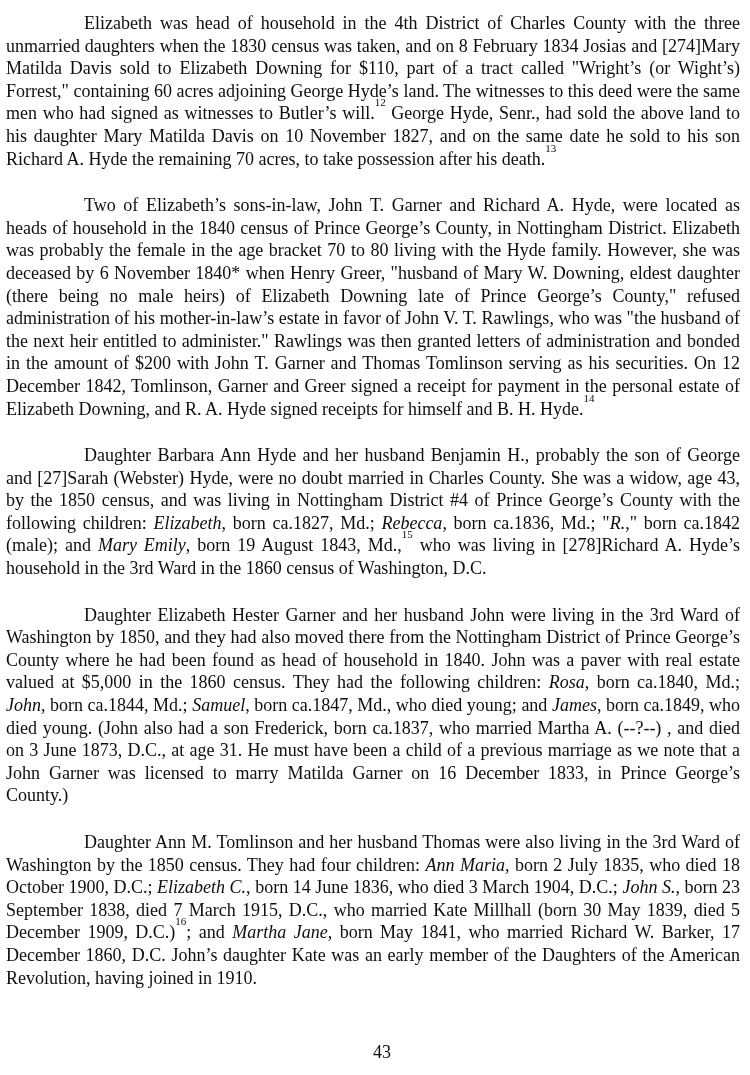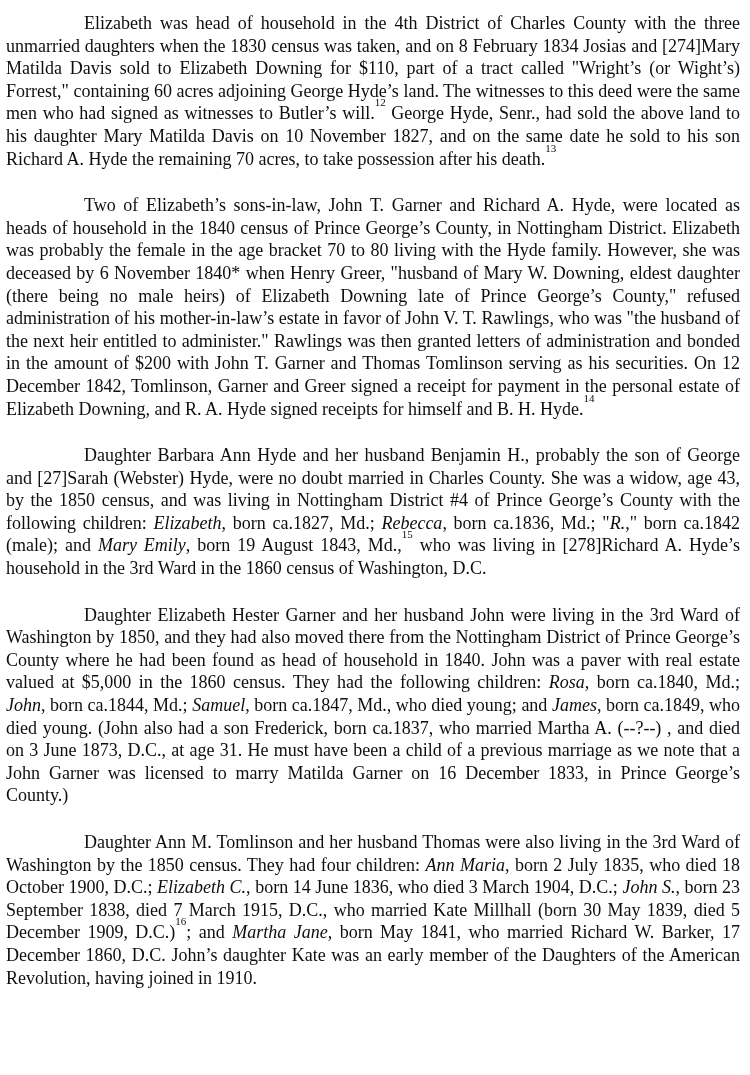--- a/index.html
+++ b/index.html
@@ -43,13 +43,14 @@
 <body>
 
 <div class="page">
   <div>
     <p class="para"><span>Elizabeth was head of household in the 4th District of Charles County with the three unmarried daughters when the 1830 census was taken, and on 8 February 1834 Josias and [274]Mary Matilda Davis sold to Elizabeth Downing for $110, part of a tract called "Wright’s (or Wight’s) Forrest," containing 60 acres adjoining George Hyde’s land.  The witnesses to this deed were the same men who had signed as witnesses to Butler’s will.</span><sup>12</sup><span> George Hyde, Senr., had sold the above land to his daughter Mary Matilda Davis on 10 November 1827, and on the same date he sold to his son Richard A. Hyde the remaining 70 acres, to take possession after his death.</span><sup>13</sup></p>
     <p class="para"><span>Two of Elizabeth’s sons-in-law, John T. Garner and Richard A. Hyde, were located as heads of household in the 1840 census of Prince George’s County, in Nottingham District.  Elizabeth was probably the female in the age bracket 70 to 80 living with the Hyde family.  However, she was deceased by 6 November 1840* when Henry Greer, "husband of Mary W. Downing, eldest daughter (there being no male heirs) of Elizabeth Downing late of Prince George’s County," refused administration of his mother-in-law’s estate in favor of John V. T. Rawlings, who was "the husband of the next heir entitled to administer."  Rawlings was then granted letters of administration and bonded in the amount of $200 with John T. Garner and Thomas Tomlinson serving as his securities.  On 12 December 1842, Tomlinson, Garner and Greer signed a receipt for payment in the personal estate of Elizabeth Downing, and R. A. Hyde signed receipts for himself and B. H. Hyde.</span><sup>14</sup></p>
     <p class="para"><span>Daughter Barbara Ann Hyde and her husband Benjamin H., probably the son of George and [27]Sarah (Webster) Hyde, were no doubt married in Charles County.  She was a widow, age 43, by the 1850 census, and was living in Nottingham District #4 of Prince George’s County with the following children: </span><i>Elizabeth</i><span>, born ca.1827, Md.; </span><i>Rebecca</i><span>, born ca.1836, Md.; "</span><i>R.</i><span>," born ca.1842 (male); and </span><i>Mary Emily</i><span>, born 19 August 1843, Md.,</span><sup>15</sup><span> who was living in [278]Richard A. Hyde’s household in the 3rd Ward in the 1860 census of Washington, D.C.</span></p>
     <p class="para"><span>Daughter Elizabeth Hester Garner and her husband John were living in the 3rd Ward of Washington by 1850, and they had also moved there from the Nottingham District of Prince George’s County where he had been found as head of household in 1840.  John was a paver with real estate valued at $5,000 in the 1860 census.  They had the following children: </span><i>Rosa</i><span>, born ca.1840, Md.; </span><i>John</i><span>, born ca.1844, Md.; </span><i>Samuel</i><span>, born ca.1847, Md., who died young; and </span><i>James</i><span>, born ca.1849, who died young.  (John also had a son Frederick, born ca.1837, who married Martha A. (--?--) , and died on 3 June 1873, D.C., at age 31. He must have been a child of a previous marriage as we note that a John Garner was licensed to marry Matilda Garner on 16 December 1833, in Prince George’s County.)</span></p>
     <p class="para"><span>Daughter Ann M. Tomlinson and her husband Thomas were also living in the 3rd Ward of Washington by the 1850 census.  They had four children: </span><i>Ann Maria</i><span>, born 2 July 1835, who died 18 October 1900, D.C.; </span><i>Elizabeth C.</i><span>, born 14 June 1836, who died 3 March 1904, D.C.; </span><i>John S.</i><span>, born 23 September 1838, died 7 March 1915, D.C., who married Kate Millhall (born 30 May 1839, died 5 December 1909, D.C.)</span><sup>16</sup><span>; and </span><i>Martha Jane</i><span>, born May 1841, who married Richard W. Barker, 17 December 1860, D.C.  John’s daughter Kate was an early member of the Daughters of the American Revolution, having joined in 1910.</span></p>
   </div>
+  <div class="page-number">43</div>
 </div>
 
 </body></html>

